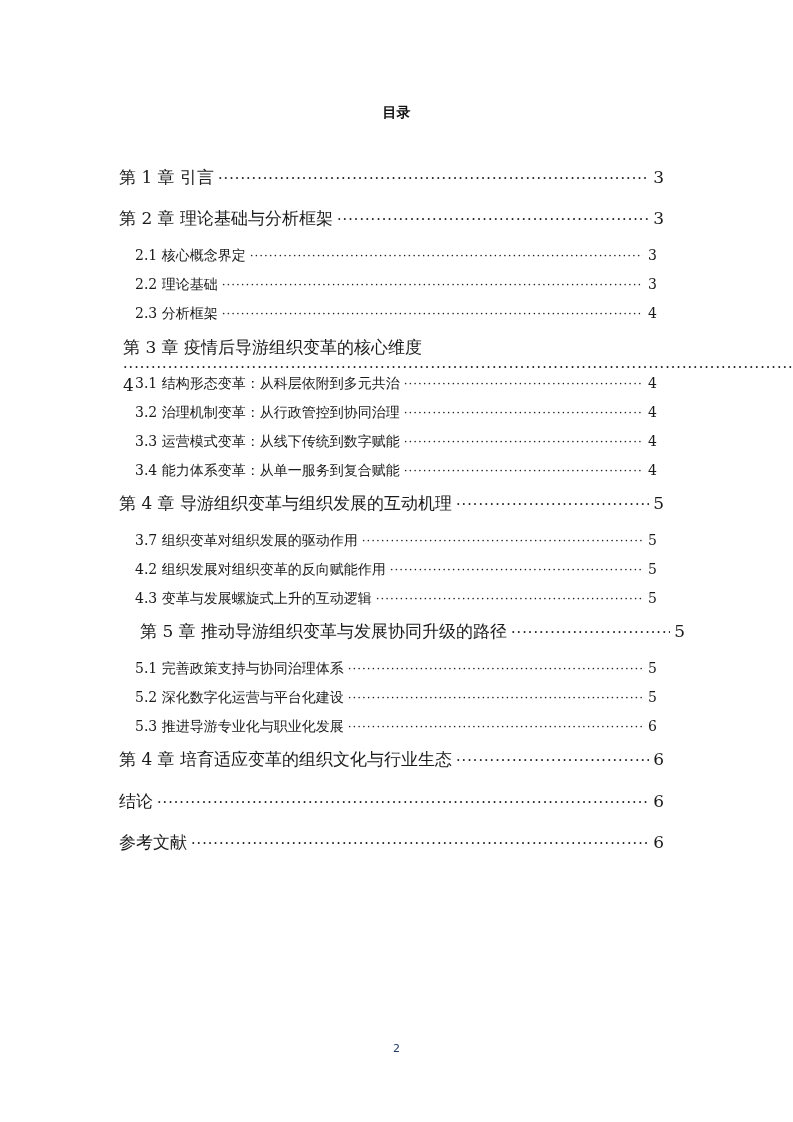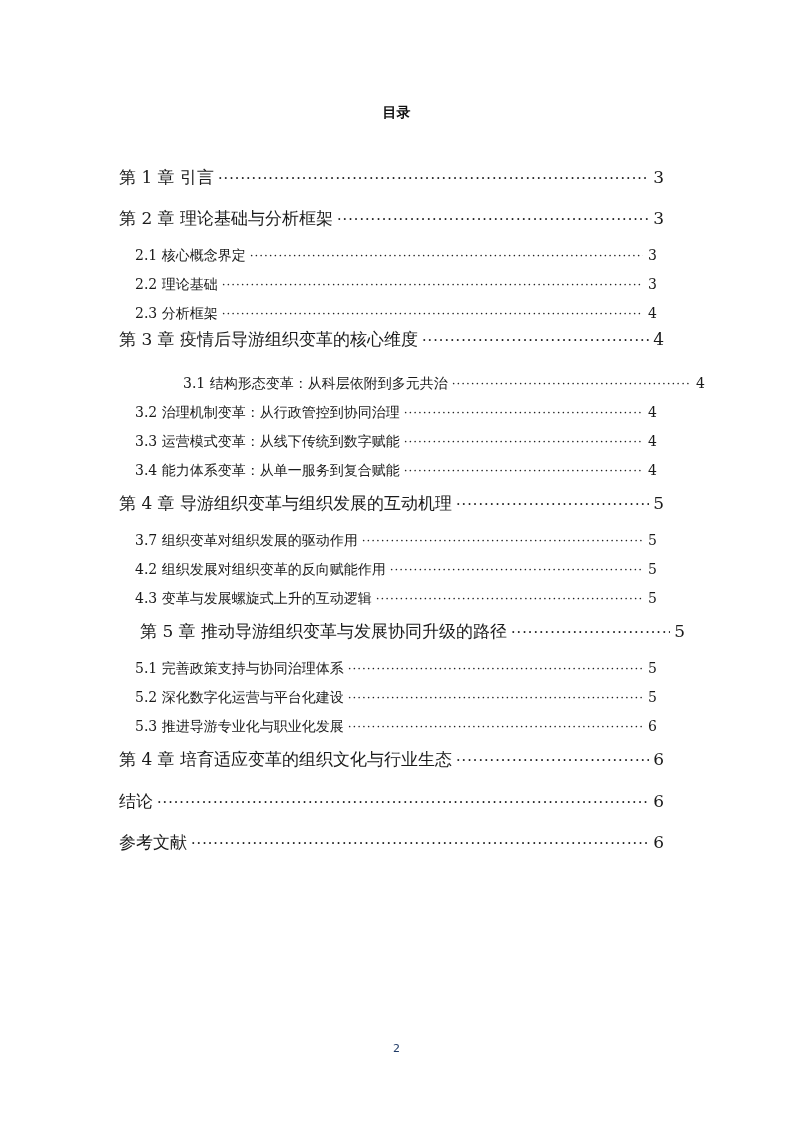--- a/index.html
+++ b/index.html
@@ -45,26 +45,26 @@
       <div class="row section" style="top: 276px;">
         <span class="label">2.2 理论基础</span>
         <span class="leader"></span>
         <span class="page-num">3</span>
       </div>
       <div class="row section" style="top: 305px;">
         <span class="label">2.3 分析框架</span>
         <span class="leader"></span>
         <span class="page-num">4</span>
       </div>
-      <div class="row chapter" style="top: 328px;">
+      <div class="row chapter" style="top: 336px; flex-direction: column;">
         <span class="label">第 3 章  疫情后导游组织变革的核心维度</span>
         <span class="leader"></span>
         <span class="page-num">4</span>
       </div>
-      <div class="row section" style="top: 375px; margin-left: 48px;">
+      <div class="row section" style="top: 375px;">
         <span class="label">3.1 结构形态变革：从科层依附到多元共治</span>
         <span class="leader"></span>
         <span class="page-num">4</span>
       </div>
       <div class="row section" style="top: 404px;">
         <span class="label">3.2 治理机制变革：从行政管控到协同治理</span>
         <span class="leader"></span>
         <span class="page-num">4</span>
       </div>
       <div class="row section" style="top: 433px;">

